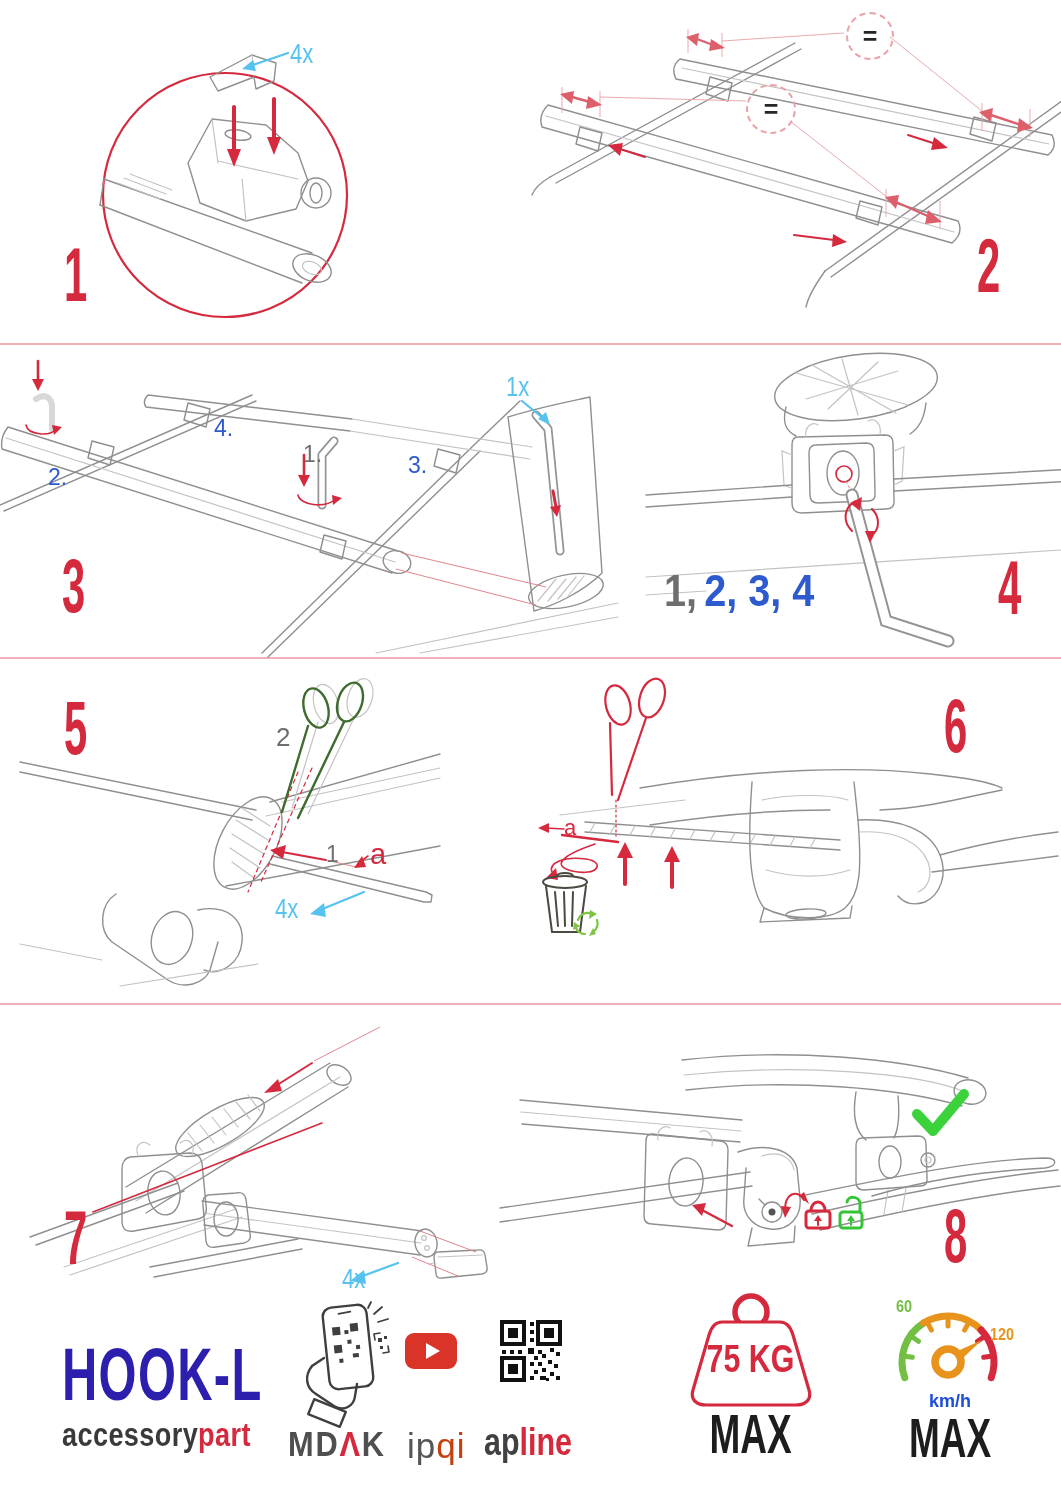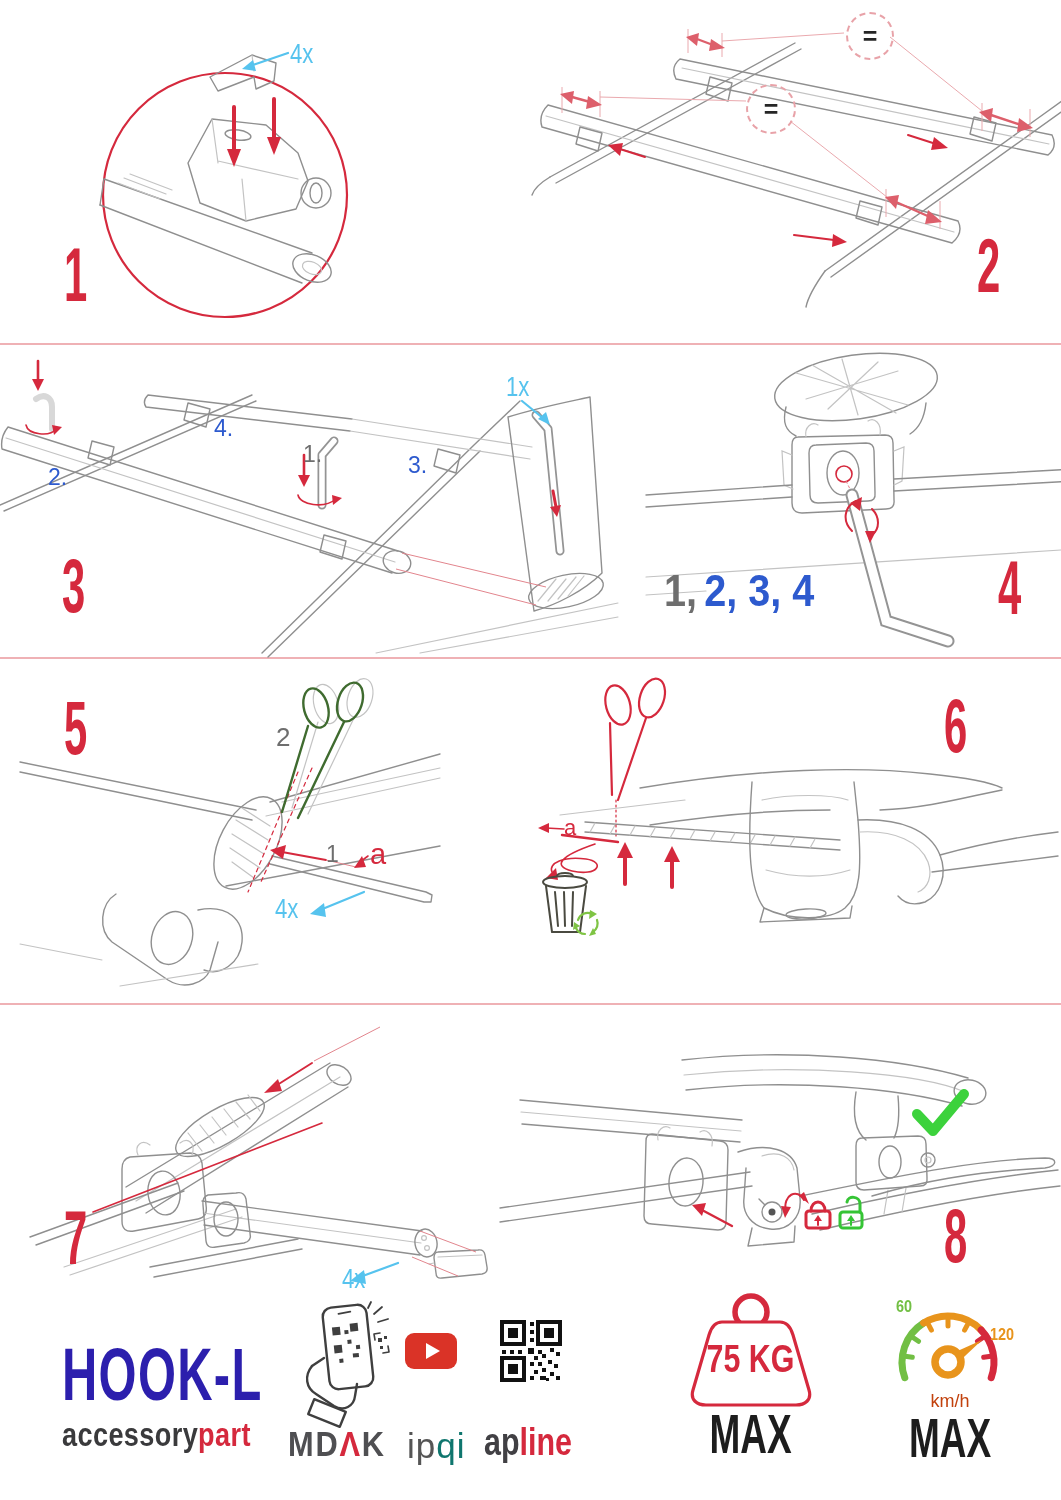--- a/index.html
+++ b/index.html
@@ -21,21 +21,21 @@
   .seq .g{color:#6e6e6e}.seq .b{color:#2d5ace;margin-left:8px}
   .product{position:absolute;color:#2c1fad;font-size:74px;font-weight:700;letter-spacing:2px;
        transform:scaleX(0.66);transform-origin:0 0;line-height:1}
   .brand{position:absolute;font-size:33px;font-weight:600;letter-spacing:.5px;
        transform:scaleX(0.82);transform-origin:0 0;line-height:1}
   .brand .d{color:#3a3a3c}.brand .r{color:#d5293d}
   .logo1{position:absolute;font-size:35px;font-weight:700;letter-spacing:2px;
        transform:scaleX(0.88);transform-origin:0 0}
   .logo1 .d{color:#4f4f52}.logo1 .r{color:#d5293d}
   .logo2{position:absolute;font-size:35px;font-weight:400;letter-spacing:1px;color:#555}
-  .logo2 .r{color:#0f766e}
+  .logo2 .r{color:#c2410c}
   .logo3{position:absolute;font-size:39px;font-weight:600;transform:scaleX(0.78);transform-origin:0 0}
   .logo3 .d{color:#414044}.logo3 .r{color:#d5293d}
   .wkg{position:absolute;color:#d5293d;font-size:38px;font-weight:700;text-align:center;
        transform:scaleX(0.8);line-height:1}
   .maxt{position:absolute;color:#1d1d1d;font-size:56px;font-weight:700;text-align:center;
        transform:scaleX(0.66);line-height:1}
   .spd{position:absolute;font-weight:700;line-height:1;transform:scaleX(0.85);transform-origin:0 0}
   svg{position:absolute;overflow:visible}
   .ln{fill:none;stroke:#8f8f8f;stroke-width:1.4;stroke-linecap:round;stroke-linejoin:round}
   .lf{fill:none;stroke:#c3c3c3;stroke-width:1.2;stroke-linecap:round}
@@ -559,17 +559,17 @@
       <path d="M45.4,32.1 L41.2,24.1" stroke="#e8941c" stroke-width="5" stroke-linecap="round"></path>
       <path d="M62,28 L62,19" stroke="#e8941c" stroke-width="5" stroke-linecap="round"></path>
       <path d="M78.6,32.1 L82.8,24.1" stroke="#e8941c" stroke-width="5" stroke-linecap="round"></path>
       <path d="M91.5,43.3 L98.9,38.2" stroke="#d5293d" stroke-width="5" stroke-linecap="round"></path>
       <path d="M97.7,59.3 L106.6,58.1" stroke="#d5293d" stroke-width="5" stroke-linecap="round"></path>
       <polygon points="96,42 56,60 62,74" fill="#e8941c"></polygon>
       <circle cx="62" cy="64" r="13" fill="#ffffff" stroke="#e8941c" stroke-width="7.5"></circle>
     </svg>
     <span class="spd" style="left:896px;top:8px;color:#72bf44;font-size:17px">60</span>
     <span class="spd" style="left:990px;top:36px;color:#e8941c;font-size:17px">120</span>
-    <span class="lbl" style="left:886px;top:102px;width:128px;text-align:center;font-size:18px;color:#c2410c;font-weight:400">km/h</span>
+    <span class="lbl" style="left:886px;top:102px;width:128px;text-align:center;font-size:18px;color:#1d4ed8;font-weight:700">km/h</span>
     <span class="maxt" style="left:886px;top:120px;width:128px">MAX</span>
   </div>
 
 </div>
 
 </body></html>

